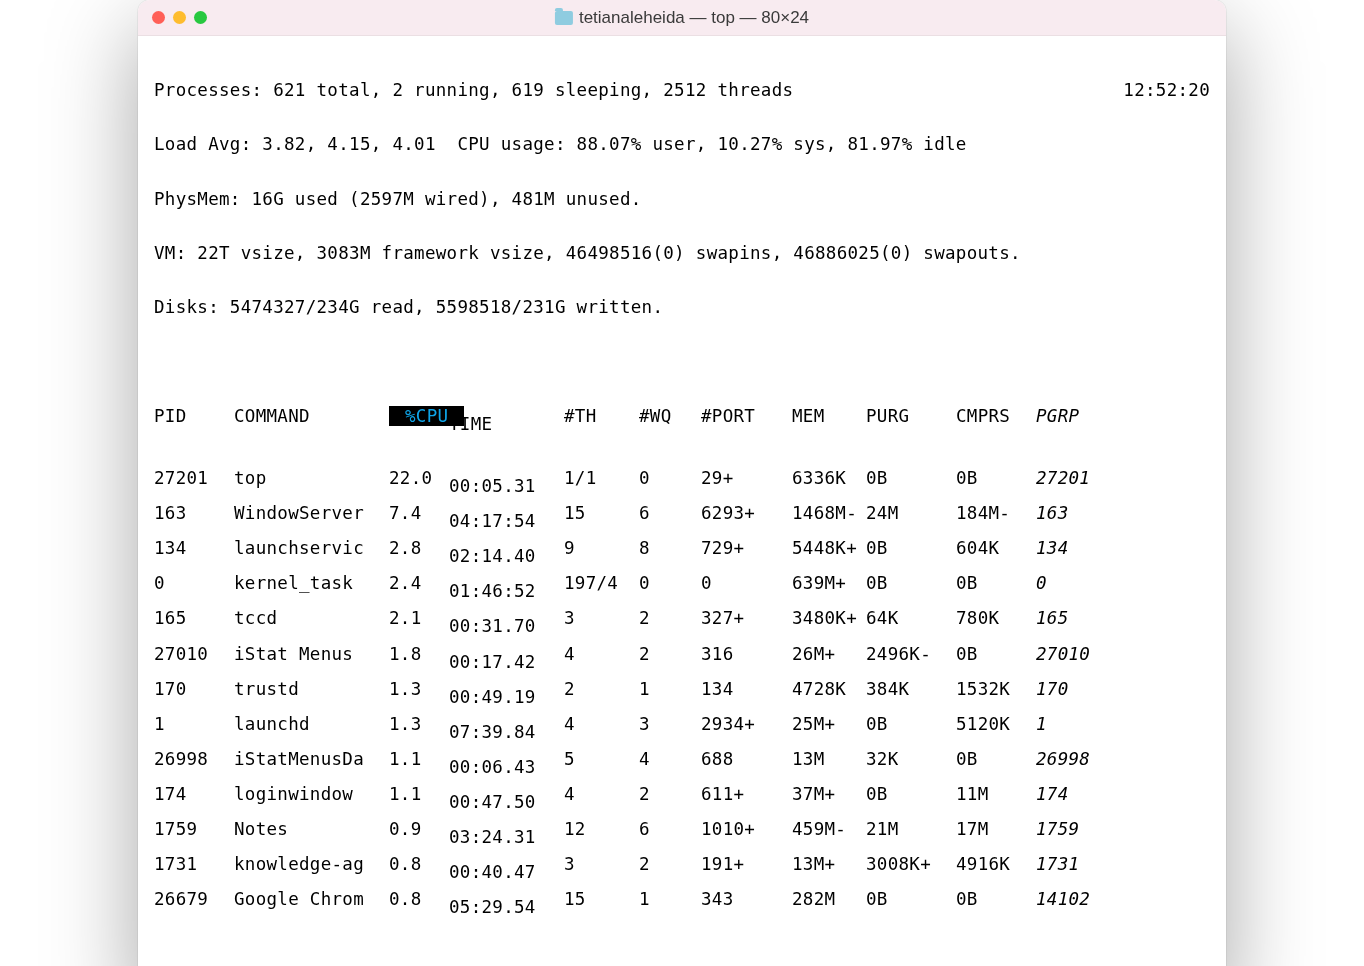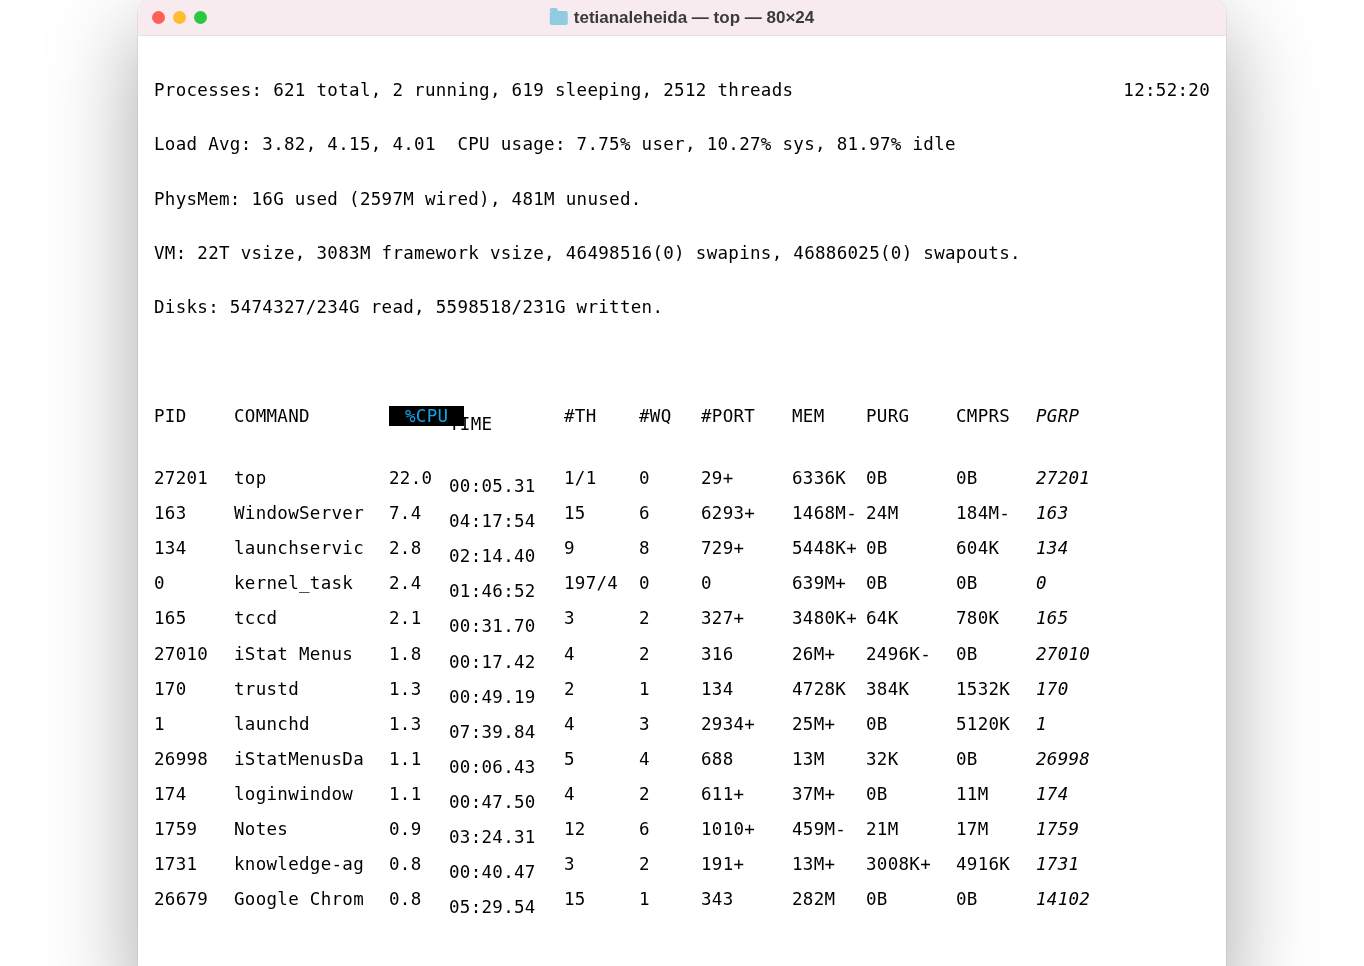--- a/index.html
+++ b/index.html
@@ -36,21 +36,21 @@
       height: 13px;
       border-radius: 50%;
     }
     .tl-close { background: #ff5f57; }
     .tl-min { background: #febc2e; }
     .tl-max { background: #28c840; }
     .title {
       position: absolute;
       left: 50%;
       transform: translateX(-50%);
-      font-weight: 700;
+      font-weight: 400;
       font-size: 17px;
       color: #3a3a3a;
       display: flex;
       align-items: center;
       gap: 6px;
     }
     .folder-icon {
       width: 18px;
       height: 14px;
       background: #8fcce0;
@@ -114,21 +114,21 @@
       <div class="traffic-light tl-max"></div>
     </div>
     <div class="title">
       <span class="folder-icon"></span>
       <span>tetianaleheida — top — 80×24</span>
     </div>
   </div>
 
   <div class="terminal">
 <div class="header-row1"><span>Processes: 621 total, 2 running, 619 sleeping, 2512 threads</span><span>12:52:20</span></div>
-<div>Load Avg: 3.82, 4.15, 4.01  CPU usage: 7.75% user, 10.27% sys, 81.97% idle</div>
+<div>Load Avg: 3.82, 4.15, 4.01  CPU usage: 88.07% user, 10.27% sys, 81.97% idle</div>
 <div>PhysMem: 16G used (2597M wired), 481M unused.</div>
 <div>VM: 22T vsize, 3083M framework vsize, 46498516(0) swapins, 46886025(0) swapouts.</div>
 <div>Disks: 5474327/234G read, 5598518/231G written.</div>
 <div>&nbsp;</div>
 <div class="table-header"><span class="col c-pid">PID</span><span class="col c-cmd">COMMAND</span><span class="col c-cpu"><span class="sort-col">%CPU</span></span><span class="col c-time">TIME</span><span class="col c-th">#TH</span><span class="col c-wq">#WQ</span><span class="col c-port">#PORT</span><span class="col c-mem">MEM</span><span class="col c-purg">PURG</span><span class="col c-cmprs">CMPRS</span><span class="col c-pgrp">PGRP</span></div>
 <div id="table-body"><div class="table-row"><span class="col c-pid">27201</span><span class="col c-cmd">top</span><span class="col c-cpu">22.0</span><span class="col c-time">00:05.31</span><span class="col c-th">1/1</span><span class="col c-wq">0</span><span class="col c-port">29+</span><span class="col c-mem">6336K</span><span class="col c-purg">0B</span><span class="col c-cmprs">0B</span><span class="col c-pgrp">27201</span></div><div class="table-row"><span class="col c-pid">163</span><span class="col c-cmd">WindowServer</span><span class="col c-cpu">7.4</span><span class="col c-time">04:17:54</span><span class="col c-th">15</span><span class="col c-wq">6</span><span class="col c-port">6293+</span><span class="col c-mem">1468M-</span><span class="col c-purg">24M</span><span class="col c-cmprs">184M-</span><span class="col c-pgrp">163</span></div><div class="table-row"><span class="col c-pid">134</span><span class="col c-cmd">launchservic</span><span class="col c-cpu">2.8</span><span class="col c-time">02:14.40</span><span class="col c-th">9</span><span class="col c-wq">8</span><span class="col c-port">729+</span><span class="col c-mem">5448K+</span><span class="col c-purg">0B</span><span class="col c-cmprs">604K</span><span class="col c-pgrp">134</span></div><div class="table-row"><span class="col c-pid">0</span><span class="col c-cmd">kernel_task</span><span class="col c-cpu">2.4</span><span class="col c-time">01:46:52</span><span class="col c-th">197/4</span><span class="col c-wq">0</span><span class="col c-port">0</span><span class="col c-mem">639M+</span><span class="col c-purg">0B</span><span class="col c-cmprs">0B</span><span class="col c-pgrp">0</span></div><div class="table-row"><span class="col c-pid">165</span><span class="col c-cmd">tccd</span><span class="col c-cpu">2.1</span><span class="col c-time">00:31.70</span><span class="col c-th">3</span><span class="col c-wq">2</span><span class="col c-port">327+</span><span class="col c-mem">3480K+</span><span class="col c-purg">64K</span><span class="col c-cmprs">780K</span><span class="col c-pgrp">165</span></div><div class="table-row"><span class="col c-pid">27010</span><span class="col c-cmd">iStat Menus</span><span class="col c-cpu">1.8</span><span class="col c-time">00:17.42</span><span class="col c-th">4</span><span class="col c-wq">2</span><span class="col c-port">316</span><span class="col c-mem">26M+</span><span class="col c-purg">2496K-</span><span class="col c-cmprs">0B</span><span class="col c-pgrp">27010</span></div><div class="table-row"><span class="col c-pid">170</span><span class="col c-cmd">trustd</span><span class="col c-cpu">1.3</span><span class="col c-time">00:49.19</span><span class="col c-th">2</span><span class="col c-wq">1</span><span class="col c-port">134</span><span class="col c-mem">4728K</span><span class="col c-purg">384K</span><span class="col c-cmprs">1532K</span><span class="col c-pgrp">170</span></div><div class="table-row"><span class="col c-pid">1</span><span class="col c-cmd">launchd</span><span class="col c-cpu">1.3</span><span class="col c-time">07:39.84</span><span class="col c-th">4</span><span class="col c-wq">3</span><span class="col c-port">2934+</span><span class="col c-mem">25M+</span><span class="col c-purg">0B</span><span class="col c-cmprs">5120K</span><span class="col c-pgrp">1</span></div><div class="table-row"><span class="col c-pid">26998</span><span class="col c-cmd">iStatMenusDa</span><span class="col c-cpu">1.1</span><span class="col c-time">00:06.43</span><span class="col c-th">5</span><span class="col c-wq">4</span><span class="col c-port">688</span><span class="col c-mem">13M</span><span class="col c-purg">32K</span><span class="col c-cmprs">0B</span><span class="col c-pgrp">26998</span></div><div class="table-row"><span class="col c-pid">174</span><span class="col c-cmd">loginwindow</span><span class="col c-cpu">1.1</span><span class="col c-time">00:47.50</span><span class="col c-th">4</span><span class="col c-wq">2</span><span class="col c-port">611+</span><span class="col c-mem">37M+</span><span class="col c-purg">0B</span><span class="col c-cmprs">11M</span><span class="col c-pgrp">174</span></div><div class="table-row"><span class="col c-pid">1759</span><span class="col c-cmd">Notes</span><span class="col c-cpu">0.9</span><span class="col c-time">03:24.31</span><span class="col c-th">12</span><span class="col c-wq">6</span><span class="col c-port">1010+</span><span class="col c-mem">459M-</span><span class="col c-purg">21M</span><span class="col c-cmprs">17M</span><span class="col c-pgrp">1759</span></div><div class="table-row"><span class="col c-pid">1731</span><span class="col c-cmd">knowledge-ag</span><span class="col c-cpu">0.8</span><span class="col c-time">00:40.47</span><span class="col c-th">3</span><span class="col c-wq">2</span><span class="col c-port">191+</span><span class="col c-mem">13M+</span><span class="col c-purg">3008K+</span><span class="col c-cmprs">4916K</span><span class="col c-pgrp">1731</span></div><div class="table-row"><span class="col c-pid">26679</span><span class="col c-cmd">Google Chrom</span><span class="col c-cpu">0.8</span><span class="col c-time">05:29.54</span><span class="col c-th">15</span><span class="col c-wq">1</span><span class="col c-port">343</span><span class="col c-mem">282M</span><span class="col c-purg">0B</span><span class="col c-cmprs">0B</span><span class="col c-pgrp">14102</span></div></div>
   </div>
 </div>
 
 </body></html>

